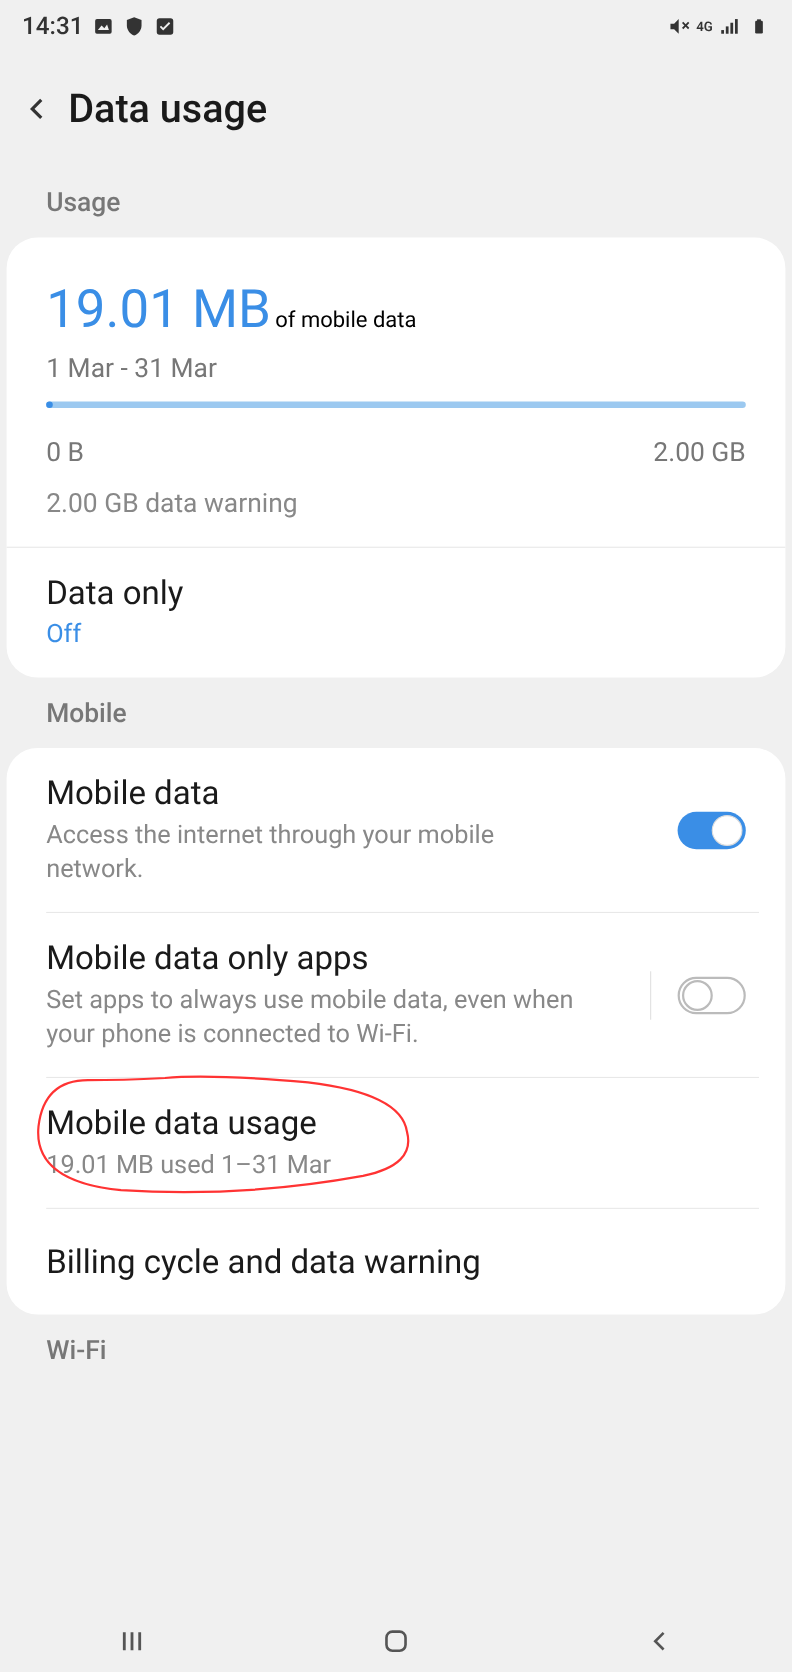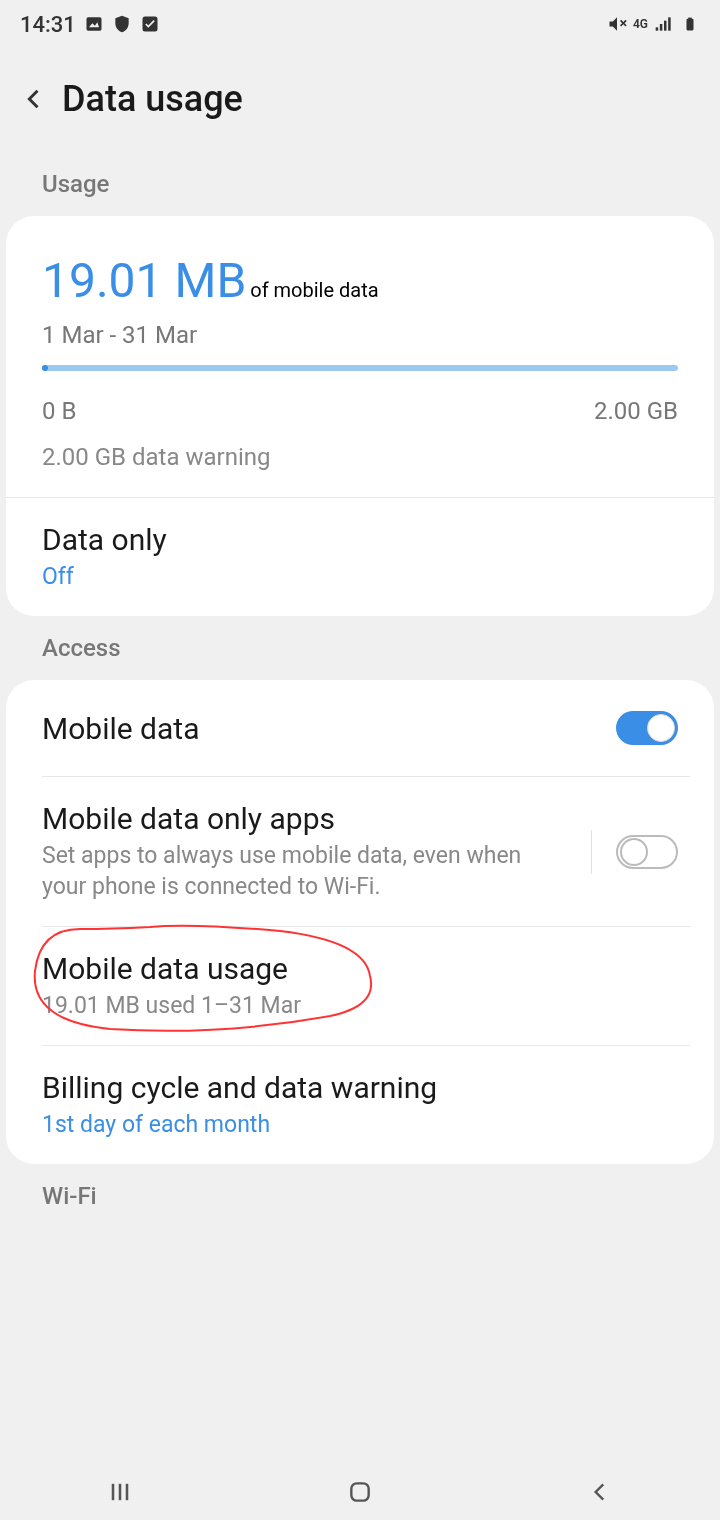--- a/index.html
+++ b/index.html
@@ -299,25 +299,26 @@
       <div class="divider"></div>
     </div>
     <div class="setting-row">
       <div class="setting-text">
         <div class="setting-title">Data only</div>
         <div class="setting-subtitle blue">Off</div>
       </div>
     </div>
   </div>
 
-  <div class="section-header">Access</div>
+  <div class="section-header">Mobile</div>
   <div class="card rel">
     <div class="setting-row">
       <div class="setting-text">
         <div class="setting-title">Mobile data</div>
+        <div class="setting-subtitle" style="max-width:450px;">Access the internet through your mobile network.</div>
       </div>
       <div class="toggle on">
         <div class="toggle-knob"></div>
       </div>
     </div>
     <div class="divider-inner"></div>
 
     <div class="setting-row">
       <div class="setting-text">
         <div class="setting-title">Mobile data only apps</div>
@@ -339,21 +340,20 @@
       </div>
       <svg style="position:absolute;left:14px;top:-6px;width:360px;height:118px;pointer-events:none;" viewBox="0 0 360 118">
         <path d="M 60 8 Q 20 8 15 50 Q 10 100 90 108 Q 200 115 310 95 Q 358 85 350 55 Q 345 20 260 10 Q 170 2 130 6 Q 90 8 60 8" fill="none" stroke="#ff3333" stroke-width="2"></path>
       </svg>
     </div>
     <div class="divider-inner"></div>
 
     <div class="setting-row">
       <div class="setting-text">
         <div class="setting-title">Billing cycle and data warning</div>
-        <div class="setting-subtitle blue">1st day of each month</div>
       </div>
     </div>
   </div>
 
   <div class="section-header">Wi-Fi</div>
 
 </div>
 
 <div class="nav-bar">
   <div class="nav-btn">

